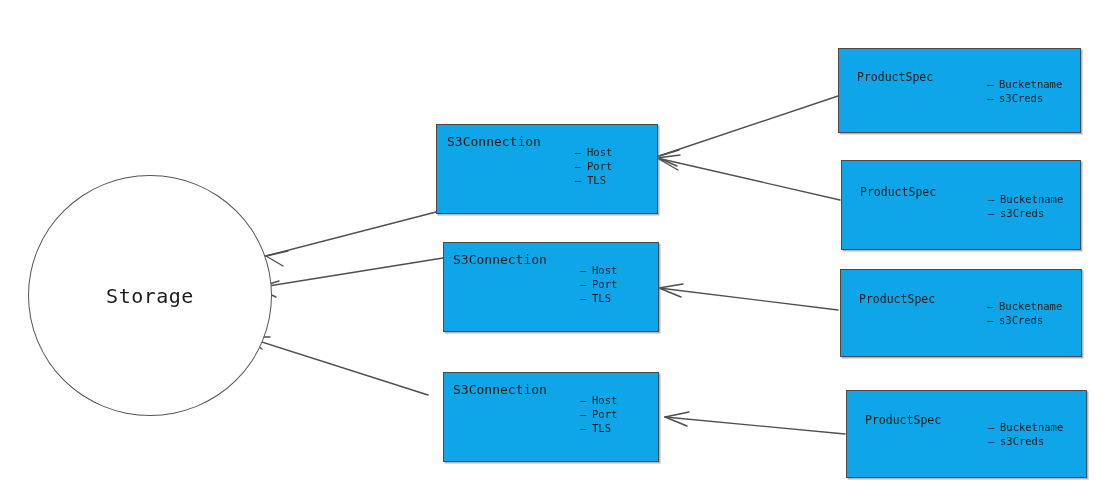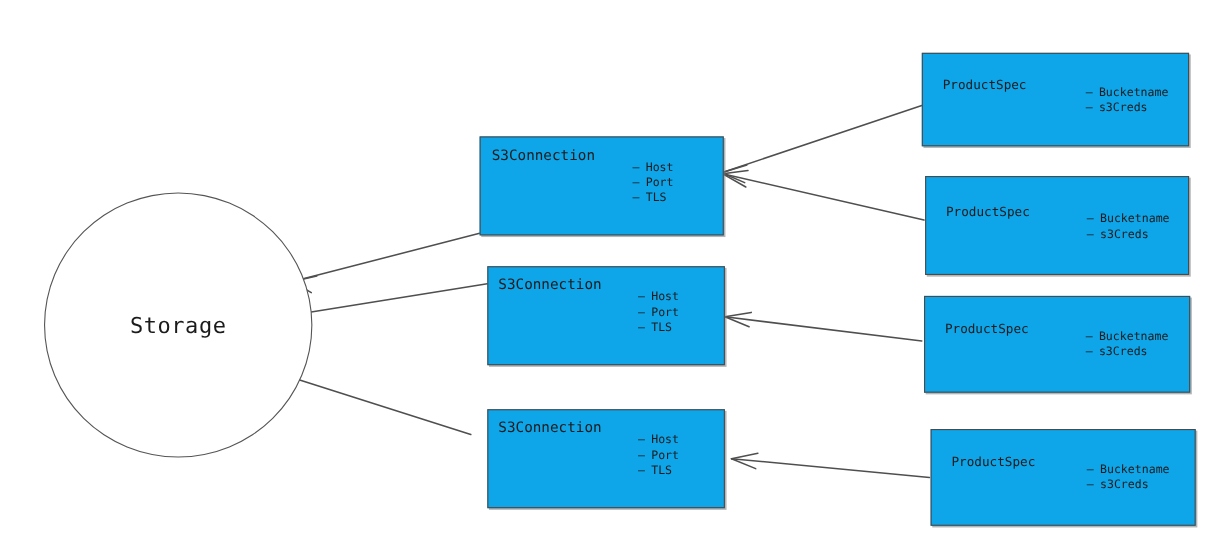--- a/index.html
+++ b/index.html
@@ -113,21 +113,21 @@
 
       <g>
         <line x1="845" y1="434" x2="665" y2="417"></line>
         <line x1="665" y1="417" x2="689" y2="412"></line>
         <line x1="665" y1="417" x2="687" y2="426"></line>
       </g>
 
     </g>
   </svg>
 
-  <div class="circle-node" style="left:40px; top:175px; width:244px; height:241px;align-items:center;">
+  <div class="circle-node" style="left:28px; top:175px; width:244px; height:241px;align-items:center;">
     <span class="circle-label">Storage</span>
   </div>
 
   <div class="node-box" style="left:436px; top:124px; width:222px; height:90px;">
     <span class="node-title" style="left:10px; top:9px;">S3Connection</span>
     <div class="node-attrs" style="left:138px; top:20px;">
       <div class="attr-row"><span class="attr-dash">–</span><span>Host</span></div>
       <div class="attr-row"><span class="attr-dash">–</span><span>Port</span></div>
       <div class="attr-row"><span class="attr-dash">–</span><span>TLS</span></div>
     </div>

